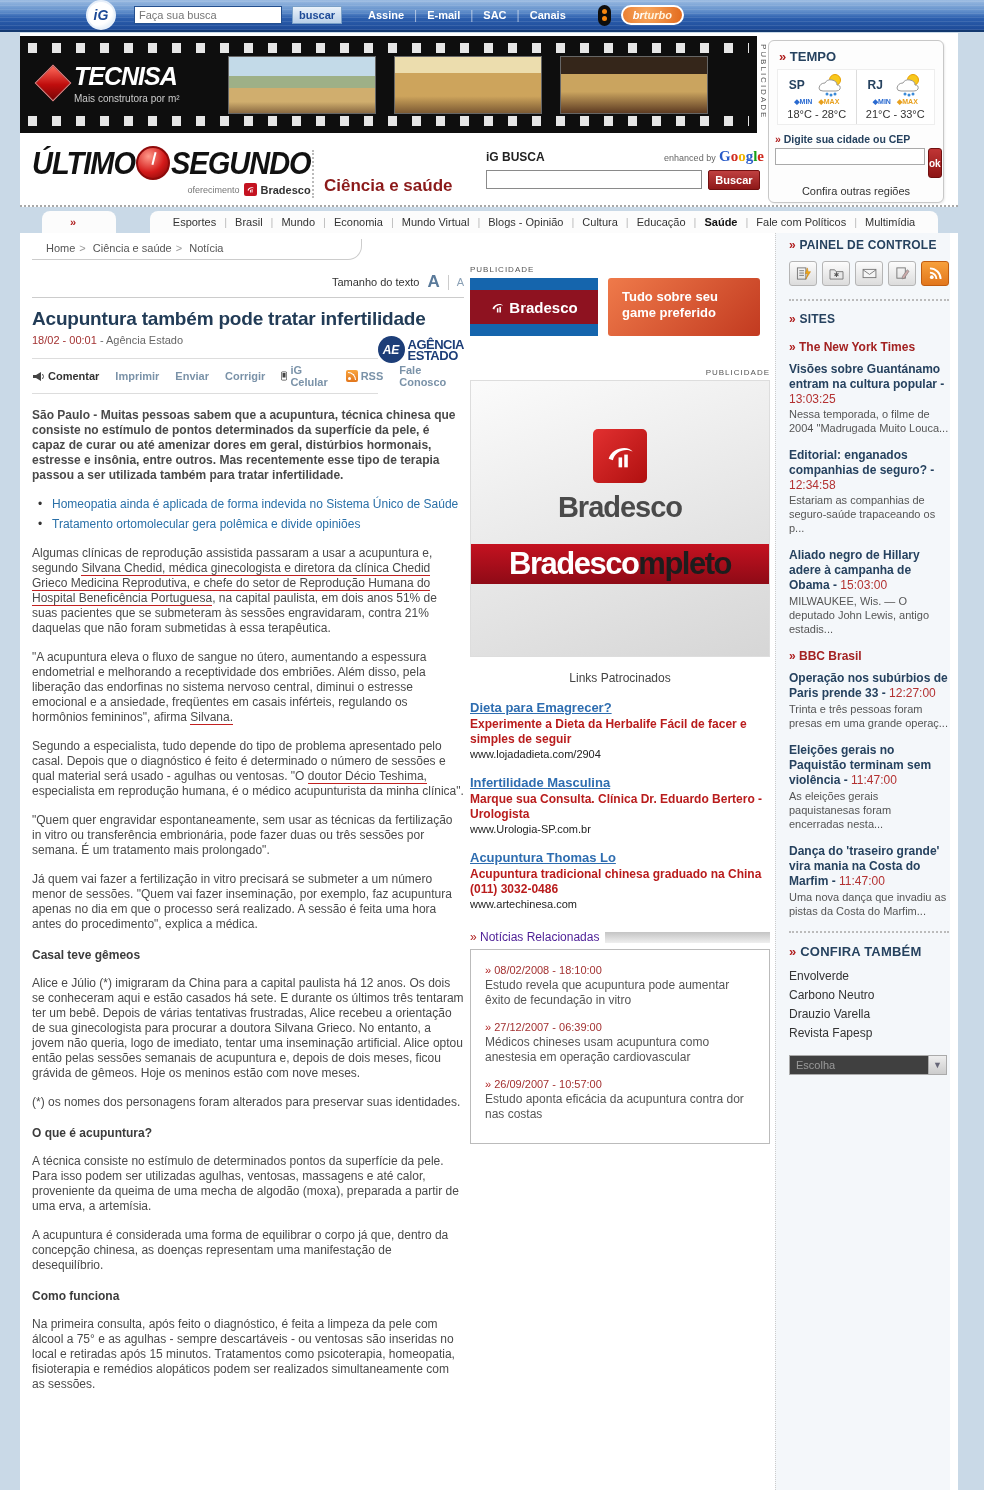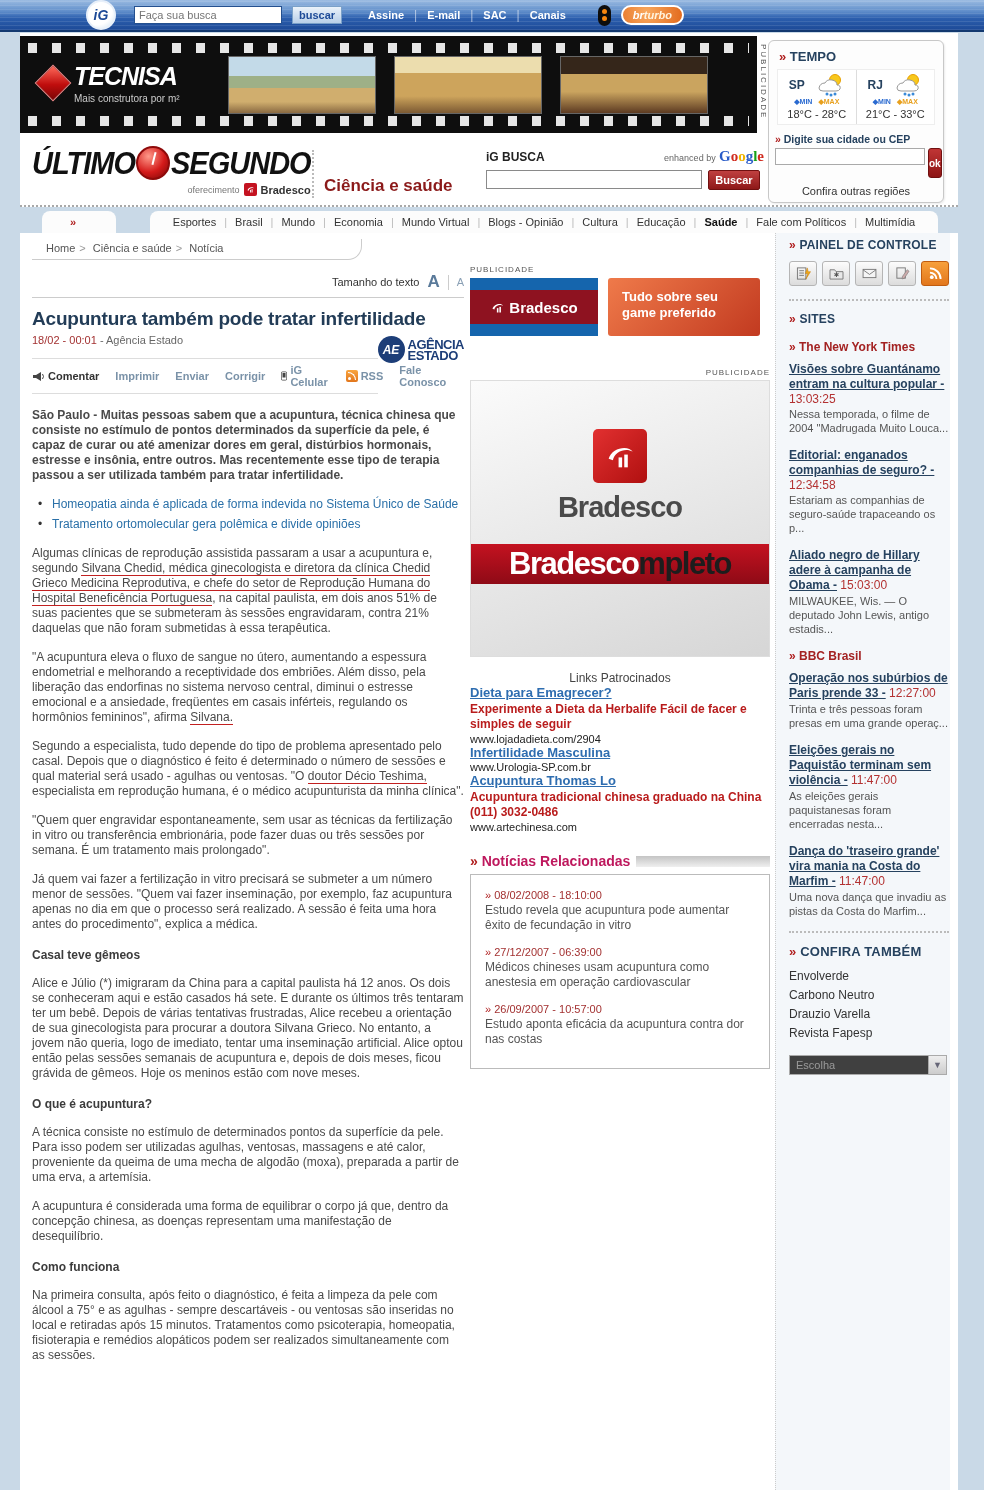--- a/index.html
+++ b/index.html
@@ -128,43 +128,43 @@
   .ad-bradesco{width:128px;height:58px;background:linear-gradient(180deg,#1565ad 0 20%,#8e1220 20% 80%,#1565ad 80% 100%);display:flex;align-items:center;justify-content:center;gap:4px;cursor:pointer;}
   .ad-bradesco .abt{color:#fff;font-weight:bold;font-size:15px;}
   .ad-game{width:152px;height:58px;border-radius:3px;background:linear-gradient(135deg,#ef7a4a,#c23a20);color:#fff;font-weight:bold;font-size:13px;padding:11px 0 0 14px;line-height:16px;cursor:pointer;}
   .big-ad{width:300px;height:277px;margin-top:3px;border:1px solid #ddd;background:linear-gradient(160deg,#fbfbfb,#d6d6d6);position:relative;cursor:pointer;}
   .big-logo{position:absolute;left:0;right:0;top:48px;display:flex;flex-direction:column;align-items:center;}
   .big-sq{width:54px;height:54px;border-radius:5px;background:linear-gradient(135deg,#e23030,#b01010);display:flex;align-items:center;justify-content:center;}
   .big-name{margin-top:8px;font-size:29px;font-weight:800;color:#4a4a4a;letter-spacing:-1px;}
   .band{position:absolute;left:0;right:0;top:163px;height:40px;background:linear-gradient(180deg,#c41220,#8e0a16);display:flex;align-items:center;justify-content:center;font-size:31px;font-weight:900;letter-spacing:-1.5px;}
   .band .w{color:#fff;} .band .d{color:#1d1d1d;}
   .sp-title-c{text-align:center;font-size:12px;color:#444;margin-top:14px;}
-  .sp-item{}
+  .sp-item{margin-top:15px;}
   .sp-link{font-size:13px;font-weight:bold;color:#2e6db0;text-decoration:underline;cursor:pointer;}
   .sp-desc{font-size:12px;color:#b91c1c;line-height:15px;margin-top:2px;font-weight:bold;}
   .sp-url{font-size:11px;color:#222;margin-top:1px;}
   .related{margin-top:20px;}
   .rel-head{display:flex;align-items:center;gap:6px;}
-  .rel-title{font-size:14px;font-weight:bold;color:#be185d;white-space:nowrap;}
+  .rel-title{font-size:12px;font-weight:normal;color:#4c1d95;white-space:nowrap;}
   .rel-bar{flex:1;height:11px;background:linear-gradient(180deg,#c4c4c4,#efefef);}
   .rel-box{border:1px solid #bbb;margin-top:5px;padding:14px 14px 8px;}
   .rel-item{margin-bottom:13px;}
   .rel-date{font-size:11px;color:#a33131;}
   .rel-date::before{content:"» ";color:#b02020;}
   .rel-text{font-size:12px;color:#555;line-height:15px;margin-top:2px;}
   
   .sidebar{position:absolute;left:789px;top:238px;width:160px;z-index:2;}
   .sb-head{font-size:12px;font-weight:bold;color:#26425f;letter-spacing:.2px;}
   .icon-row{display:flex;gap:5px;margin:9px 0 4px;}
   .pi{width:29px;height:25px;border:1px solid #b5b5b5;border-radius:3px;background:linear-gradient(#fcfcfc,#dcdcdc);display:flex;align-items:center;justify-content:center;cursor:pointer;}
   .pi.rss{background:linear-gradient(#f7a03c,#e2761c);border-color:#c05c10;}
   .sb-dotted{border-top:2px dotted #bbb;margin:13px 0 11px;}
   .src-name{font-size:12px;font-weight:bold;color:#a32222;margin:4px 0 8px;}
   .news-item{margin-bottom:13px;}
-  .nt{font-size:12px;font-weight:bold;color:#26425f;line-height:15px;text-decoration:underline;}
+  .nt{font-size:12px;font-weight:bold;color:#26425f;line-height:15px;}
   .ntime{font-size:12px;color:#b33131;font-weight:normal;}
   .snip{font-size:11px;color:#555;line-height:14px;margin-top:1px;}
   .sb-head.big{font-size:13px;}
   .confira-links{margin-top:8px;}
   .confira-links a{display:block;font-size:12px;color:#333;text-decoration:none;line-height:19px;}
   .sb-select{margin-top:12px;width:158px;height:20px;border:1px solid #aaa;background:#404040;display:flex;align-items:center;justify-content:space-between;cursor:pointer;}
   .sb-select .sel-txt{font-size:11px;color:#9a9a9a;padding-left:6px;}
   .sel-arrow{width:18px;height:18px;border-left:1px solid #aaa;background:linear-gradient(#eee,#ccc);display:flex;align-items:center;justify-content:center;font-size:9px;color:#667;}
 </style>
 </head>
@@ -383,20 +383,21 @@
     <li><a href="#">Tratamento ortomolecular gera polêmica e divide opiniões</a></li>
   </ul>
 
   <p><span>Algumas clínicas de reprodução assistida passaram a usar a acupuntura e, segundo </span><span class="rlink">Silvana Chedid, médica ginecologista e diretora da clínica Chedid Grieco Medicina Reprodutiva, e chefe do setor de Reprodução Humana do Hospital Beneficência Portuguesa</span><span>, na capital paulista, em dois anos 51% de suas pacientes que se submeteram às sessões engravidaram, contra 21% daquelas que não foram submetidas à essa terapêutica.</span></p>
   <p><span>"A acupuntura eleva o fluxo de sangue no útero, aumentando a espessura endometrial e melhorando a receptividade dos embriões. Além disso, pela liberação das endorfinas no sistema nervoso central, diminui o estresse emocional e a ansiedade, freqüentes em casais inférteis, regulando os hormônios femininos", afirma </span><span class="rlink">Silvana.</span></p>
   <p><span>Segundo a especialista, tudo depende do tipo de problema apresentado pelo casal. Depois que o diagnóstico é feito é determinado o número de sessões e qual material será usado - agulhas ou ventosas. "O </span><span class="rlink">doutor Décio Teshima,</span><span> especialista em reprodução humana, é o médico acupunturista da minha clínica".</span></p>
   <p>"Quem quer engravidar espontaneamente, sem usar as técnicas da fertilização in vitro ou transferência embrionária, pode fazer duas ou três sessões por semana. É um tratamento mais prolongado".</p>
   <p>Já quem vai fazer a fertilização in vitro precisará se submeter a um número menor de sessões. "Quem vai fazer inseminação, por exemplo, faz acupuntura apenas no dia em que o processo será realizado. A sessão é feita uma hora antes do procedimento", explica a médica.</p>
   <h3>Casal teve gêmeos</h3>
   <p>Alice e Júlio (*) imigraram da China para a capital paulista há 12 anos. Os dois se conheceram aqui e estão casados há sete. E durante os últimos três tentaram ter um bebê. Depois de várias tentativas frustradas, Alice recebeu a orientação de sua ginecologista para procurar a doutora Silvana Grieco. No entanto, a jovem não queria, logo de imediato, tentar uma inseminação artificial. Alice optou então pelas sessões semanais de acupuntura e, depois de dois meses, ficou grávida de gêmeos. Hoje os meninos estão com nove meses.</p>
+  <p>(*) os nomes dos personagens foram alterados para preservar suas identidades.</p>
   <h3>O que é acupuntura?</h3>
   <p>A técnica consiste no estímulo de determinados pontos da superfície da pele. Para isso podem ser utilizadas agulhas, ventosas, massagens e até calor, proveniente da queima de uma mecha de algodão (moxa), preparada a partir de uma erva, a artemísia.</p>
   <p>A acupuntura é considerada uma forma de equilibrar o corpo já que, dentro da concepção chinesa, as doenças representam uma manifestação de desequilíbrio.</p>
   <h3>Como funciona</h3>
   <p>Na primeira consulta, após feito o diagnóstico, é feita a limpeza da pele com álcool a 75° e as agulhas - sempre descartáveis - ou ventosas são inseridas no local e retiradas após 15 minutos. Tratamentos como psicoterapia, homeopatia, fisioterapia e remédios alopáticos podem ser realizados simultaneamente com as sessões.</p>
 </div>
 
 <div class="midcol">
   <div class="publabel">PUBLICIDADE</div>
   <div class="ad-row">
@@ -432,20 +433,21 @@
   </div>
   <div class="sp-title-c">Links Patrocinados</div>
 
   <div class="sp-item">
     <a class="sp-link" href="#">Dieta para Emagrecer?</a>
     <div class="sp-desc">Experimente a Dieta da Herbalife Fácil de facer e simples de seguir</div>
     <div class="sp-url">www.lojadadieta.com/2904</div>
   </div>
   <div class="sp-item">
     <a class="sp-link" href="#">Infertilidade Masculina</a>
+    <div class="sp-desc">Marque sua Consulta. Clínica Dr. Eduardo Bertero - Urologista</div>
     <div class="sp-url">www.Urologia-SP.com.br</div>
   </div>
   <div class="sp-item">
     <a class="sp-link" href="#">Acupuntura Thomas Lo</a>
     <div class="sp-desc">Acupuntura tradicional chinesa graduado na China (011) 3032-0486</div>
     <div class="sp-url">www.artechinesa.com</div>
   </div>
 
   <div class="related">
     <div class="rel-head">

